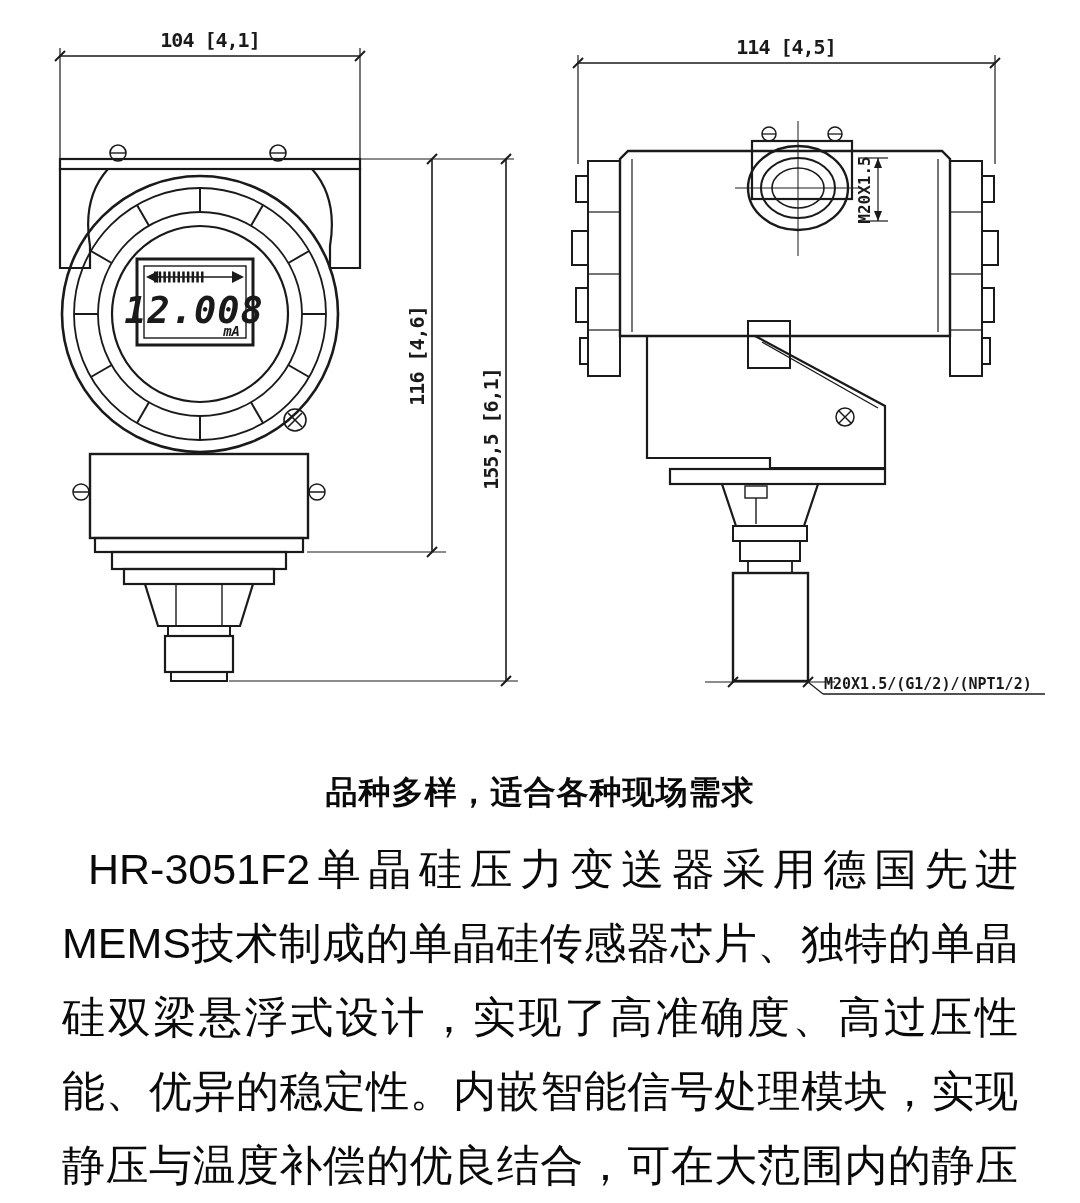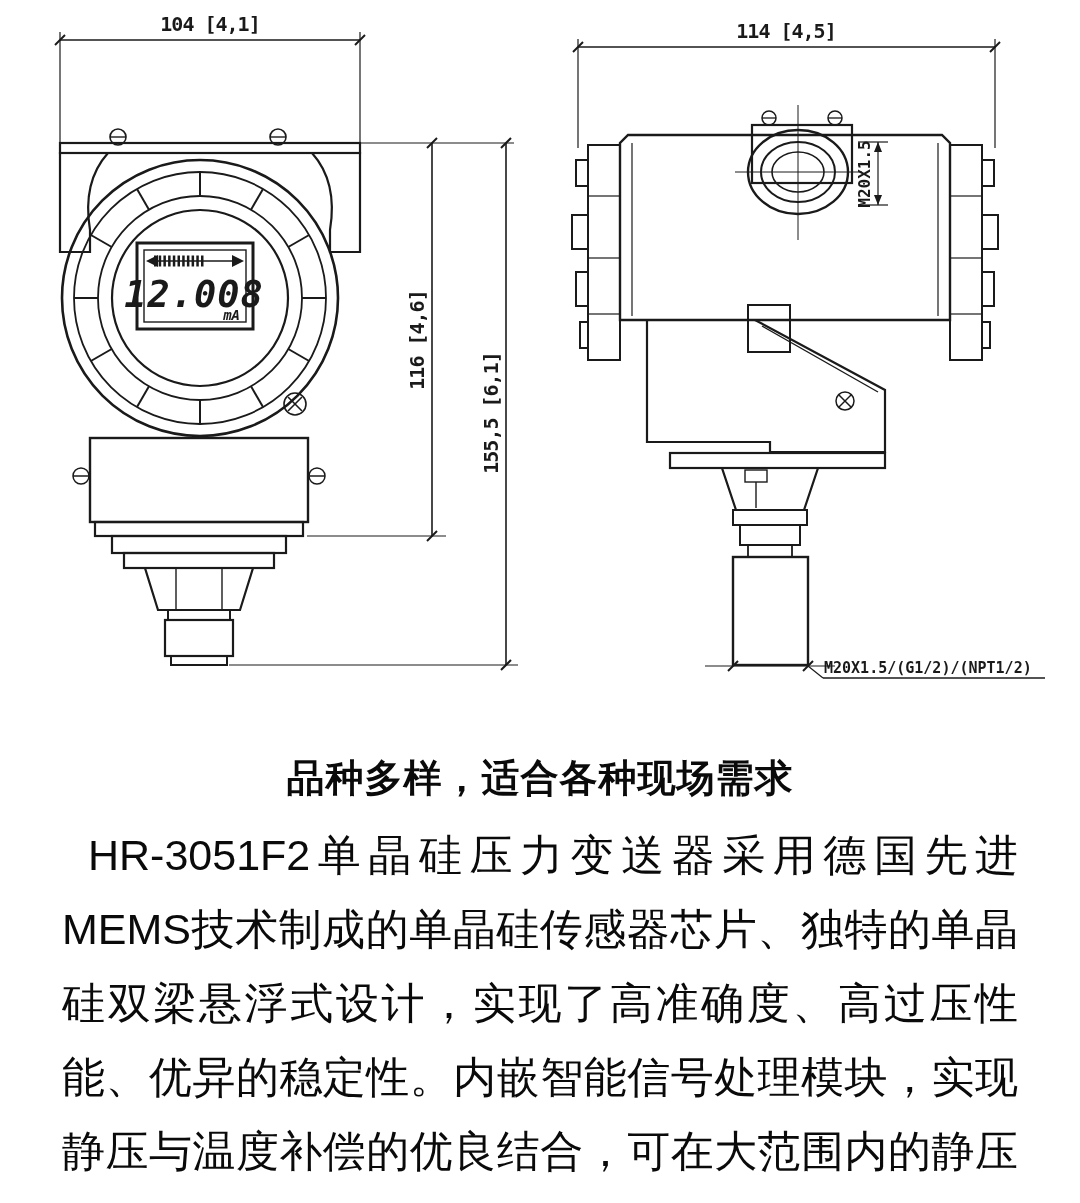--- a/index.html
+++ b/index.html
@@ -1,32 +1,32 @@
 <!DOCTYPE html>
 <html><head>
 <meta charset="utf-8">
 <style>
   html,body{margin:0;padding:0;background:#ffffff;}
   .page{width:1080px;height:1203px;background:#ffffff;position:relative;overflow:hidden;
         font-family:"Liberation Sans",sans-serif;color:#111;}
-  .drawings{position:absolute;top:0;left:0;width:1080px;height:740px;}
+  .drawings{position:absolute;top:16px;left:0;width:1080px;height:740px;}
   .view{position:absolute;top:0;}
   .view.front{left:0;}
   .view.side{left:540px;}
   svg{display:block;}
   svg .ln{stroke:#1a1a1a;fill:none;}
   svg .t{fill:#1a1a1a;font-family:"DejaVu Sans Mono","Liberation Mono",monospace;
          font-weight:bold;}
   svg .dim{font-size:20px;letter-spacing:-1px;}
   svg .lcd-digits{font-family:"DejaVu Sans Mono","Liberation Mono",monospace;
          font-weight:bold;font-style:italic;font-size:37px;letter-spacing:1px;}
   svg .lcd-unit{font-family:"DejaVu Sans Mono","Liberation Mono",monospace;
          font-weight:bold;font-style:italic;font-size:14px;}
   .copy{position:absolute;top:740px;left:0;width:1080px;padding:0;}
-  .copy h2{margin:12px 62px 6px 62px;text-align:center;font-size:38px;line-height:52px;
+  .copy h2{margin:26px 62px 6px 62px;text-align:center;font-size:32px;line-height:52px;
            font-weight:700;letter-spacing:1px;color:#0a0a0a;}
   .copy p{margin:14px 62px 0 62px;font-size:43px;line-height:74px;text-align:justify;
           text-indent:26px;font-weight:500;color:#0a0a0a;}
 </style>
 </head>
 <body>
 
 <div class="page">
 
   <div class="drawings">

